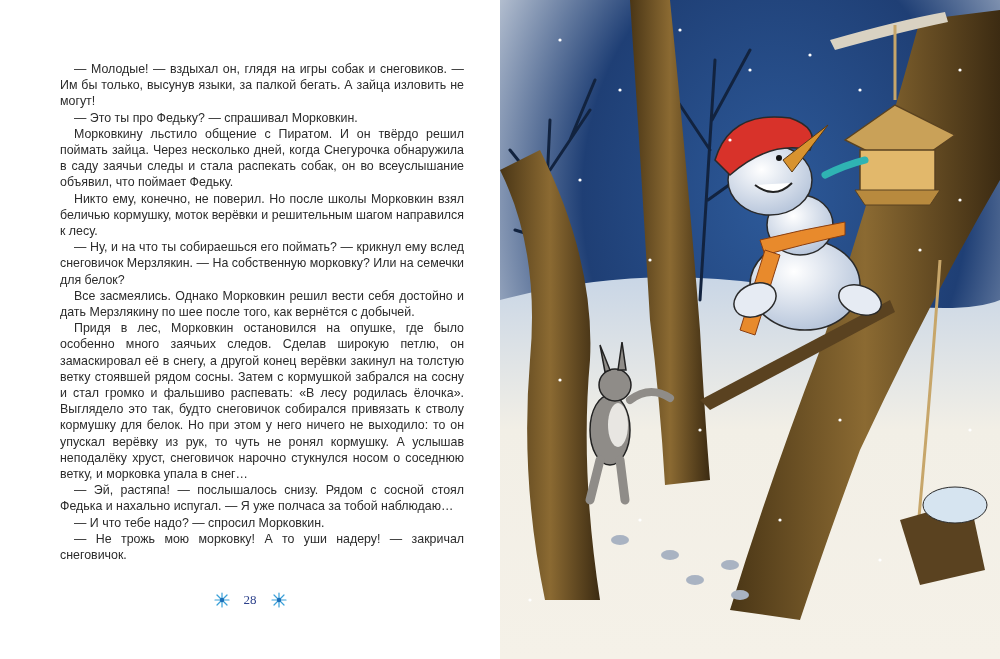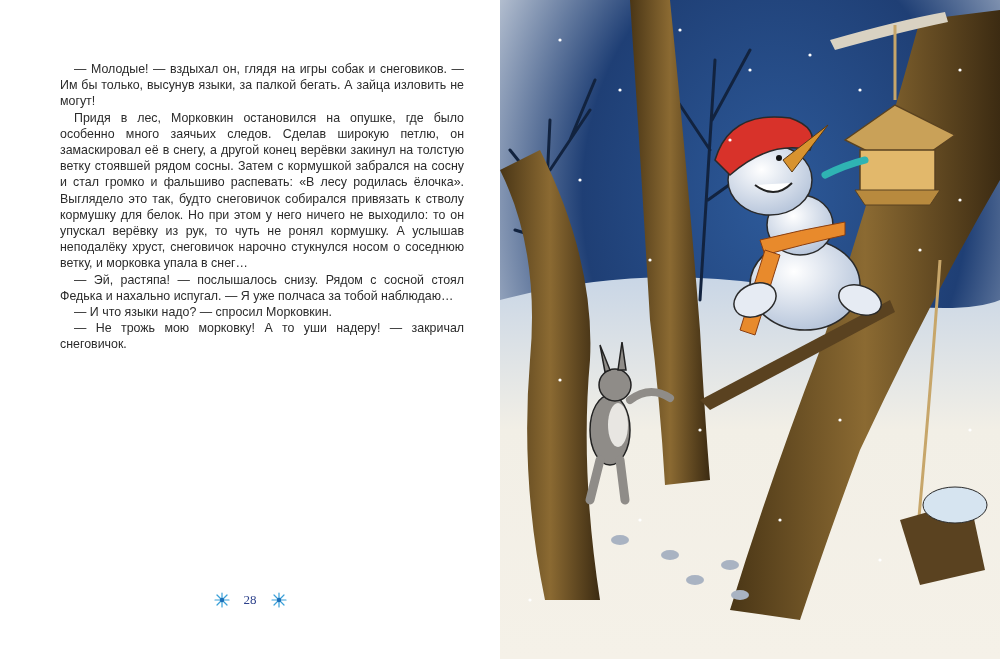--- a/index.html
+++ b/index.html
@@ -14,23 +14,28 @@
   .right-page { position:relative; width:500px; height:659px; overflow:hidden; background:#efe9dc; }
   .right-page svg { display:block; }
 </style>
 </head>
 <body>
 
 <div class="spread">
   <div class="left-page">
     <div class="text-block">
       <p>— Молодые! — вздыхал он, глядя на игры собак и снеговиков. — Им бы только, высунув языки, за палкой бегать. А зайца изловить не могут!</p>
+      <p>— Это ты про Федьку? — спрашивал Морковкин.</p>
+      <p>Морковкину льстило общение с Пиратом. И он твёрдо решил поймать зайца. Через несколько дней, когда Снегурочка обнаружила в саду заячьи следы и стала распекать собак, он во всеуслышание объявил, что поймает Федьку.</p>
+      <p>Никто ему, конечно, не поверил. Но после школы Морковкин взял беличью кормушку, моток верёвки и решительным шагом направился к лесу.</p>
+      <p>— Ну, и на что ты собираешься его поймать? — крикнул ему вслед снеговичок Мерзлякин. — На собственную морковку? Или на семечки для белок?</p>
+      <p>Все засмеялись. Однако Морковкин решил вести себя достойно и дать Мерзлякину по шее после того, как вернётся с добычей.</p>
       <p>Придя в лес, Морковкин остановился на опушке, где было особенно много заячьих следов. Сделав широкую петлю, он замаскировал её в снегу, а другой конец верёвки закинул на толстую ветку стоявшей рядом сосны. Затем с кормушкой забрался на сосну и стал громко и фальшиво распевать: «В лесу родилась ёлочка». Выглядело это так, будто снеговичок собирался привязать к стволу кормушку для белок. Но при этом у него ничего не выходило: то он упускал верёвку из рук, то чуть не ронял кормушку. А услышав неподалёку хруст, снеговичок нарочно стукнулся носом о соседнюю ветку, и морковка упала в снег…</p>
       <p>— Эй, растяпа! — послышалось снизу. Рядом с сосной стоял Федька и нахально испугал. — Я уже полчаса за тобой наблюдаю…</p>
-      <p>— И что языки надо? — спросил Морковкин.</p>
+      <p>— И что тебе надо? — спросил Морковкин.</p>
       <p>— Не трожь мою морковку! А то уши надеру! — закричал снеговичок.</p>
     </div>
 
     <div class="folio">
       <svg class="snow" viewBox="-8 -8 16 16">
         <g stroke="#3aa0d8" stroke-width="1.2" stroke-linecap="round">
           <line x1="-7" y1="0" x2="7" y2="0"></line>
             <line x1="0" y1="-7" x2="0" y2="7"></line>
           <line x1="-5" y1="-5" x2="5" y2="5"></line>
             <line x1="-5" y1="5" x2="5" y2="-5"></line>

